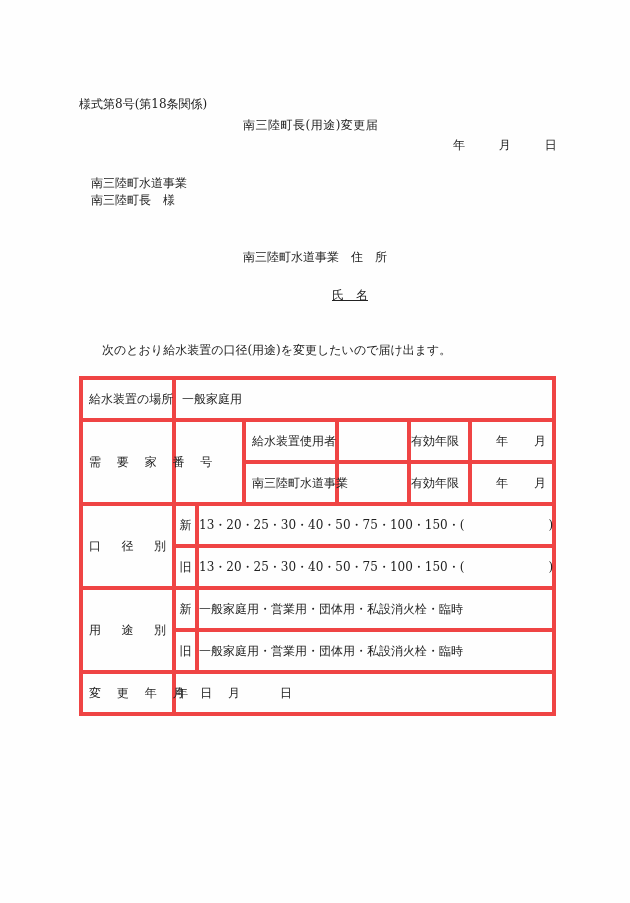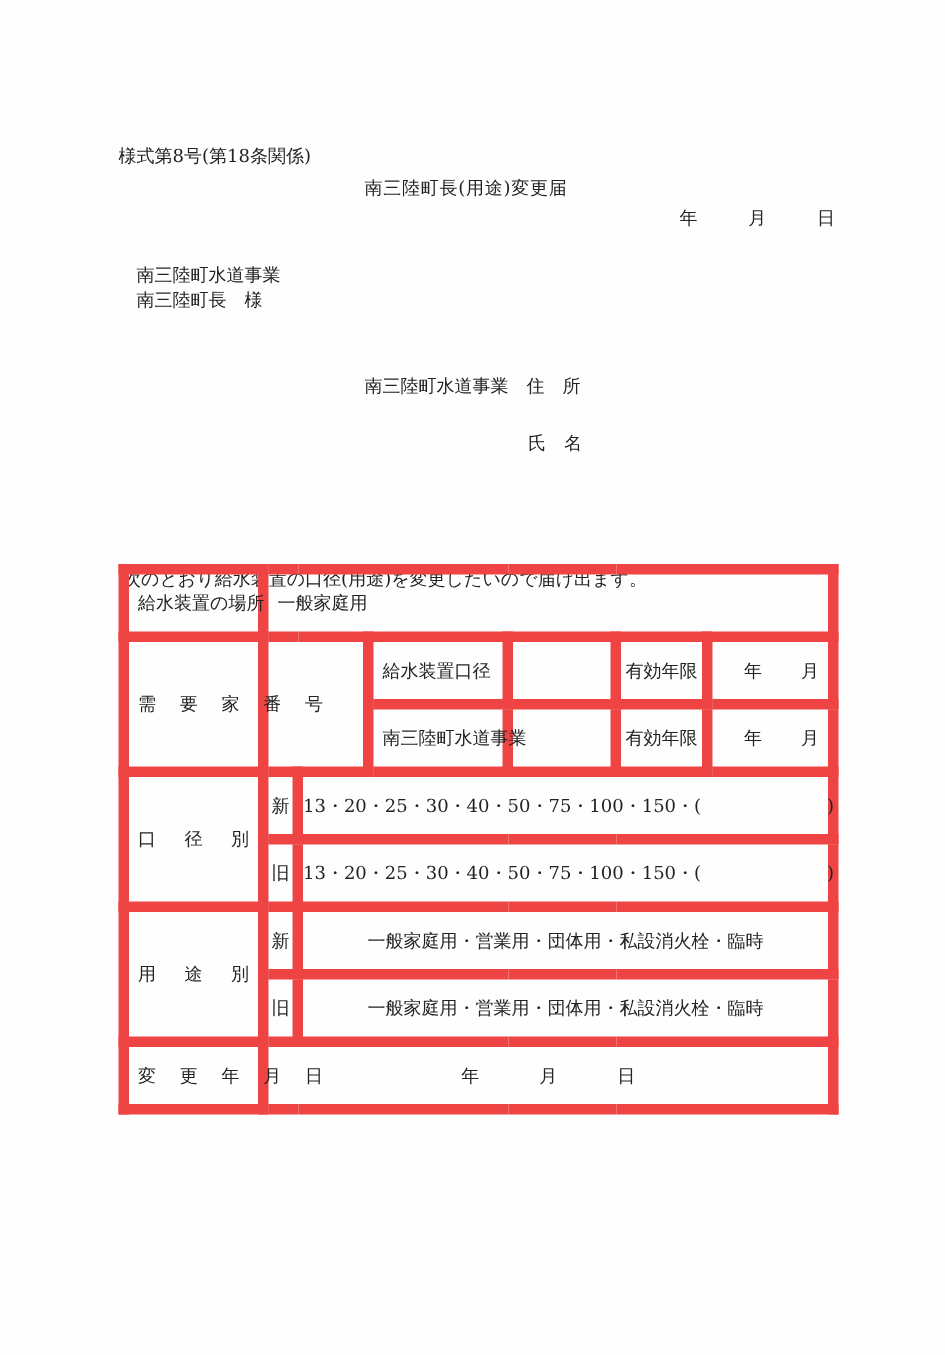--- a/index.html
+++ b/index.html
@@ -8,33 +8,33 @@
     font-family: "DejaVu Serif", "Liberation Serif", serif; color:#222; font-size:12px;
   }
   .abs { position:absolute; white-space:nowrap; line-height:14px; }
   .form-no { left:79px; top:97px; }
   .title { left:243px; top:118px; letter-spacing:0.5px; }
   .date-top { left:453px; top:138px; }
   .date-top span { display:inline-block; }
   .addressee1 { left:91px; top:176px; }
   .addressee2 { left:91px; top:193px;text-align:center; }
   .applicant { left:243px; top:250px; }
-  .name-lbl { left:352px; top:288px; }
-  .intro { left:82px; top:343px;margin-top:36px; }
+  .name-lbl { left:332px; top:288px;text-decoration:underline; }
+  .intro { left:102px; top:343px; }
 
   table.form {
     position:absolute; left:79px; top:376px; width:473px;
     border-collapse:collapse; table-layout:fixed;
   }
   table.form td {
-    border:7px solid #ef4444; height:38px; padding:0; font-size:12px;
+    border:4px solid #ef4444; height:38px; padding:0; font-size:12px;
     vertical-align:middle; white-space:nowrap;
   }
   .lbl { padding-left:6px !important; }
-  .center { text-align:center; }
+  .center { }
   .spread { letter-spacing:6px; }
   .spread-wide { display:flex; justify-content:space-between; padding:0 6px !important; }
   .sub { text-align:center; }
   .right-cell { display:flex; justify-content:flex-end; gap:26px; padding-right:6px; }
 </style>
 </head>
 <body>
 
 <div class="abs form-no">様式第8号(第18条関係)</div>
 <div class="abs title">南三陸町長(用途)変更届</div>
@@ -65,21 +65,21 @@
       <col style="width:84px">
   </colgroup>
   <tbody>
       <tr>
     <td class="lbl">給水装置の場所</td>
     <td colspan="6" class="lbl">一般家庭用</td>
   </tr>
   <tr>
     <td rowspan="2" class="lbl spread">需 要 家 番 号</td>
     <td rowspan="2" colspan="2"></td>
-    <td class="lbl">給水装置口径</td>
+    <td class="lbl">給水装置使用者</td>
     <td></td>
     <td class="center">有効年限</td>
     <td>
           <div class="right-cell">
             <span>年</span>
             <span>月</span>
           </div>
         </td>
   </tr>
   <tr>

